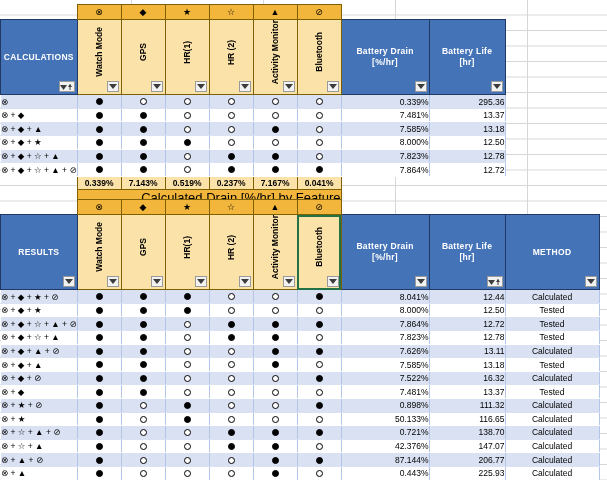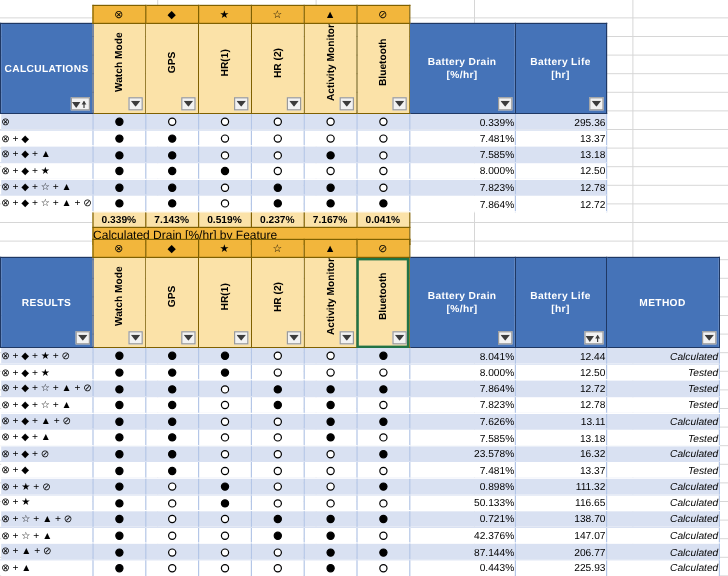--- a/index.html
+++ b/index.html
@@ -108,43 +108,43 @@
   .drow.odd td{background:#ffffff;}
   td.lbl{
     text-align:left;
     padding-left:2px;
     font-size:8.5px;
     white-space:nowrap;
     border-left:1px solid transparent !important;
   }
   td.mark{text-align:center;}
   td.num{text-align:right;padding-right:3px;font-size:8.5px;}
-  td.meth{text-align:right;padding-left:3px;font-size:8.5px;font-style:italic;}
+  td.meth{text-align:center;padding-left:3px;font-size:8.5px;}
 
   .dot{display:inline-block;width:7px;height:7px;border-radius:50%;
        border:1.2px solid #000;box-sizing:border-box;vertical-align:middle;}
   .dot.on{background:#000;}
   .dot.off{background:#ffffff;}
 
   
   .totrow td{
     height:12.6px;
     background:#fbe2a8;
     border:1px solid #7f6000;
     text-align:center;
     font-weight:bold;
     font-size:8.5px;
   }
   .totrow td.blank{background:transparent;border:none;}
   .bannerrow td{
     height:12.6px;
     background:#f2b63c;
     border:1px solid #7f6000;
-    text-align:left;
-    font-size:10px;
+    text-align:right;
+    font-size:13px;
     color:#000;
   }
   .bannerrow td.blank{background:transparent;border:none;}
 </style>
 </head>
 <body>
 
 <div class="sheet-grid"></div>
 
 <div class="wrap">
@@ -486,21 +486,21 @@
           <td class="meth">Tested</td>
         </tr>
         <tr class="drow alt">
           <td class="lbl">⊗ + ◆ + ⊘</td>
           <td class="mark"><span class="dot on"></span></td>
           <td class="mark"><span class="dot on"></span></td>
           <td class="mark"><span class="dot off"></span></td>
           <td class="mark"><span class="dot off"></span></td>
           <td class="mark"><span class="dot off"></span></td>
           <td class="mark"><span class="dot on"></span></td>
-          <td class="num">23.578%</td>
+          <td class="num">7.522%</td>
           <td class="num">16.32</td>
           <td class="meth">Calculated</td>
         </tr>
         <tr class="drow odd">
           <td class="lbl">⊗ + ◆</td>
           <td class="mark"><span class="dot on"></span></td>
           <td class="mark"><span class="dot on"></span></td>
           <td class="mark"><span class="dot off"></span></td>
           <td class="mark"><span class="dot off"></span></td>
           <td class="mark"><span class="dot off"></span></td>

